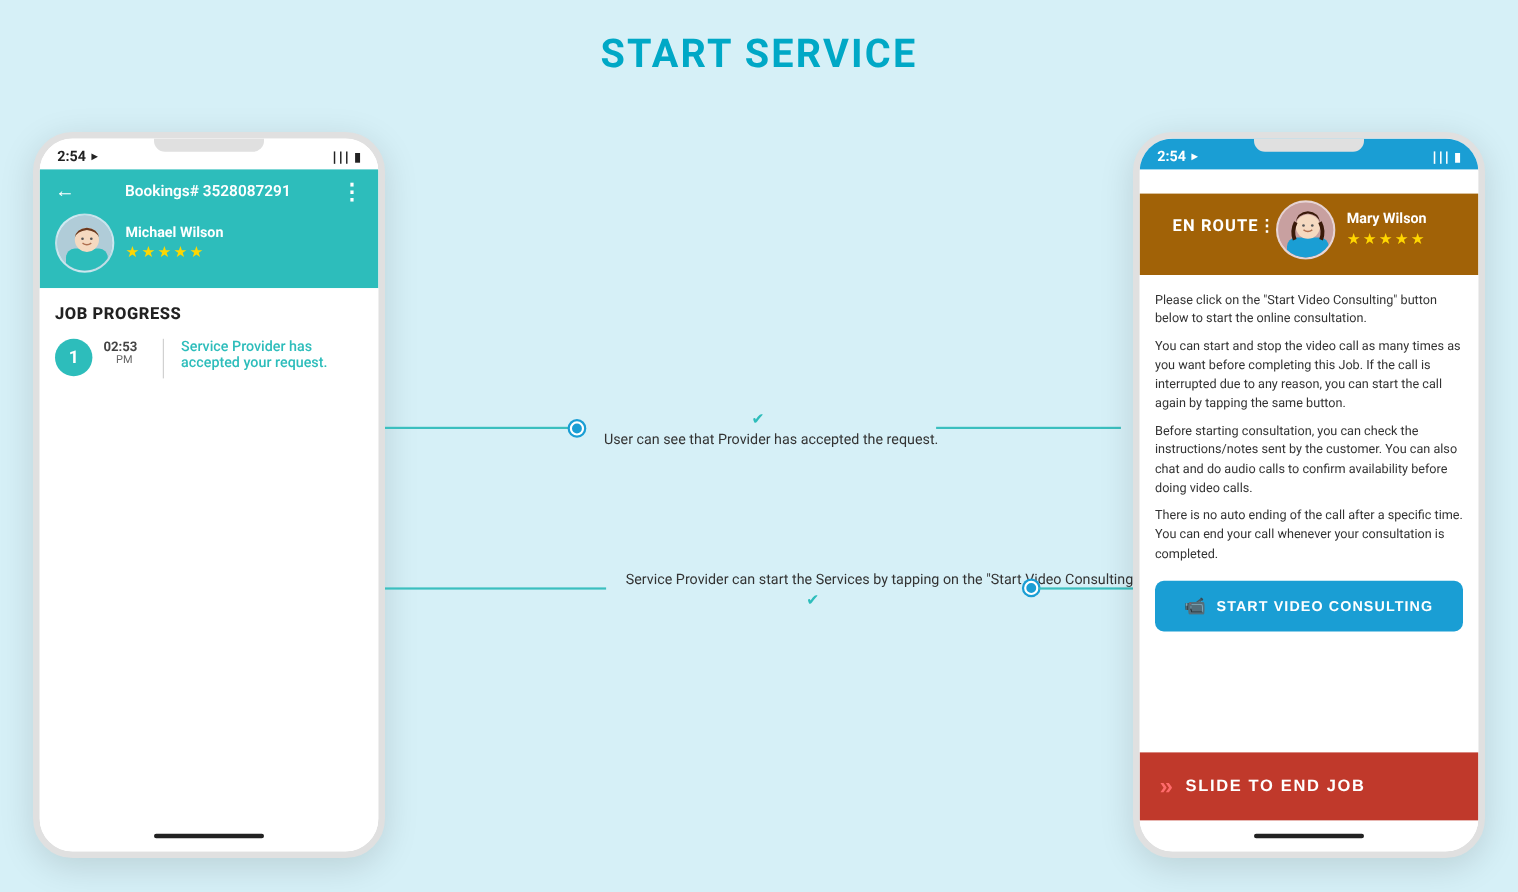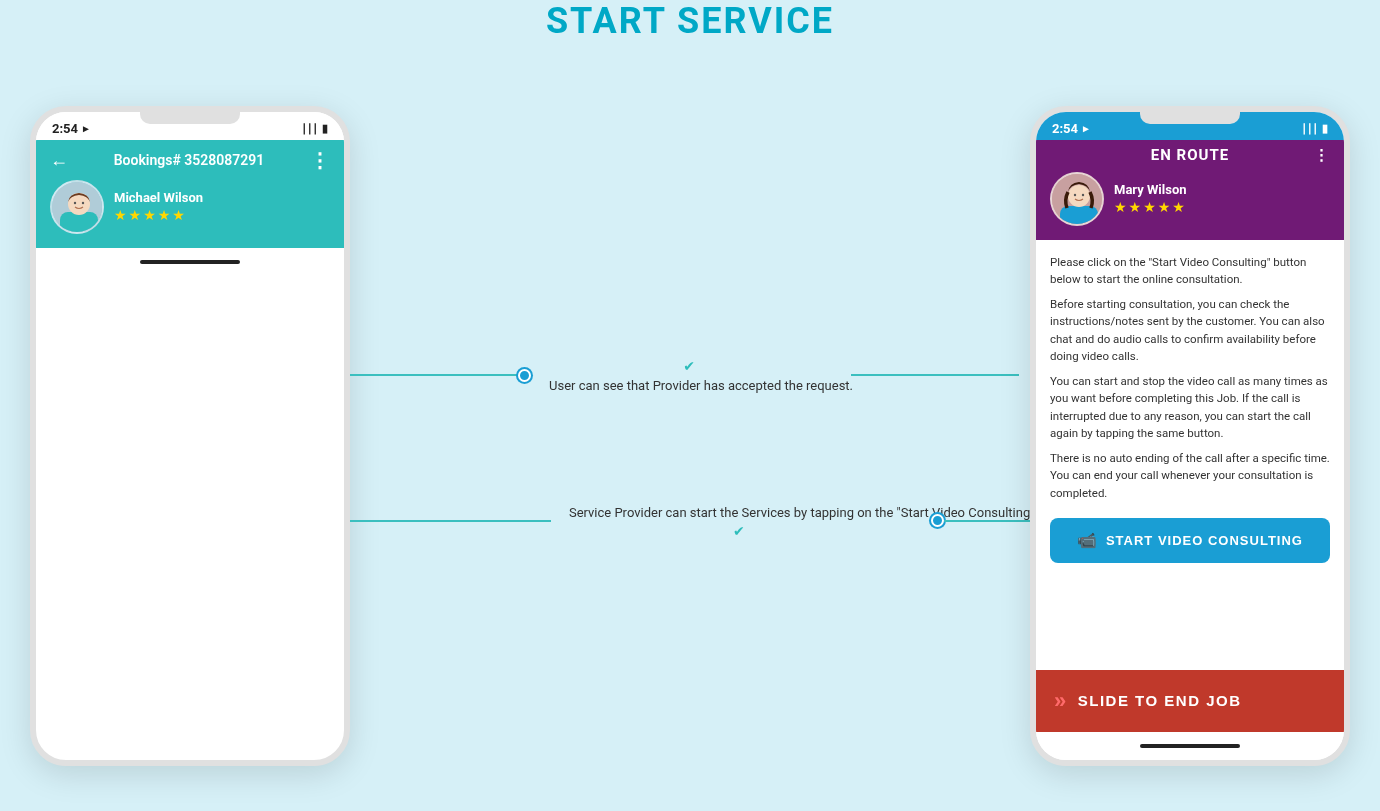--- a/index.html
+++ b/index.html
@@ -11,20 +11,21 @@
       display: flex;
       flex-direction: column;
       align-items: center;
       overflow: hidden;
     }
     .page-title {
       font-size: 36px;
       font-weight: 700;
       color: #00a8c6;
       letter-spacing: 2px;
+      margin-top: 28px;
       margin-bottom: 18px;
     }
     .phones-row {
       display: flex;
       flex-direction: row;
       align-items: center;
       width: 100%;
       padding: 0 30px;
       position: relative;
       flex: 1;
@@ -208,24 +209,25 @@
       justify-content: space-between;
       align-items: center;
       padding: 8px 16px 2px 16px;
       font-size: 11px;
       font-weight: 600;
       color: #fff;
       background: #1a9ed4;
       min-height: 28px;
     }
     .phone2-header {
-      background: #701a75;
+      background: #a16207;
       padding: 6px 14px 14px 14px;
       display: flex;
-      flex-direction: column;
+      flex-direction: row;
+      margin-top: 22px;
     }
     .phone2-header-top {
       display: flex;
       align-items: center;
       justify-content: space-between;
       color: #fff;
       font-size: 15px;
       font-weight: 700;
       letter-spacing: 1px;
       margin-bottom: 8px;
@@ -360,20 +362,32 @@
             <span class="star">★</span>
             <span class="star">★</span>
             <span class="star">★</span>
             <span class="star">★</span>
             <span class="star">★</span>
           </div>
         </div>
       </div>
     </div>
 
+    <div class="job-progress-section">
+      <div class="job-progress-title">JOB PROGRESS</div>
+      <div class="progress-item">
+        <div class="progress-circle">1</div>
+        <div style="display:flex; flex-direction:column; align-items:center;">
+          <span class="progress-time">02:53</span>
+          <span style="font-size:10px; color:#666;">PM</span>
+        </div>
+        <div class="progress-divider"></div>
+        <div class="progress-text">Service Provider has accepted your request.</div>
+      </div>
+    </div>
     <div class="phone-bottom-bar">
       <div class="home-indicator"></div>
     </div>
   </div>
 
   <div style="flex:1; position:relative; height:660px; display:flex; flex-direction:column;">
 
     <div style="position:absolute; top:38%; left:0; right:11px; display:flex; align-items:center;">
       <div class="ann-line" style="flex:1;"></div>
       <div class="ann-dot"></div>
@@ -438,22 +452,22 @@
             <span class="star">★</span>
             <span class="star">★</span>
             <span class="star">★</span>
           </div>
         </div>
       </div>
     </div>
 
     <div class="phone2-body">
       <p class="phone2-desc">Please click on the "Start Video Consulting" button below to start the online consultation.</p>
+      <p class="phone2-desc">You can start and stop the video call as many times as you want before completing this Job. If the call is interrupted due to any reason, you can start the call again by tapping the same button.</p>
       <p class="phone2-desc">Before starting consultation, you can check the instructions/notes sent by the customer. You can also chat and do audio calls to confirm availability before doing video calls.</p>
-      <p class="phone2-desc">You can start and stop the video call as many times as you want before completing this Job. If the call is interrupted due to any reason, you can start the call again by tapping the same button.</p>
       <p class="phone2-desc">There is no auto ending of the call after a specific time. You can end your call whenever your consultation is completed.</p>
       <button class="start-video-btn">
         <span style="font-size:16px;">📹</span>
         <span>START VIDEO CONSULTING</span>
       </button>
     </div>
 
     <button class="slide-to-end">
       <span class="slide-chevron">»</span>
       <span>SLIDE TO END JOB</span>

